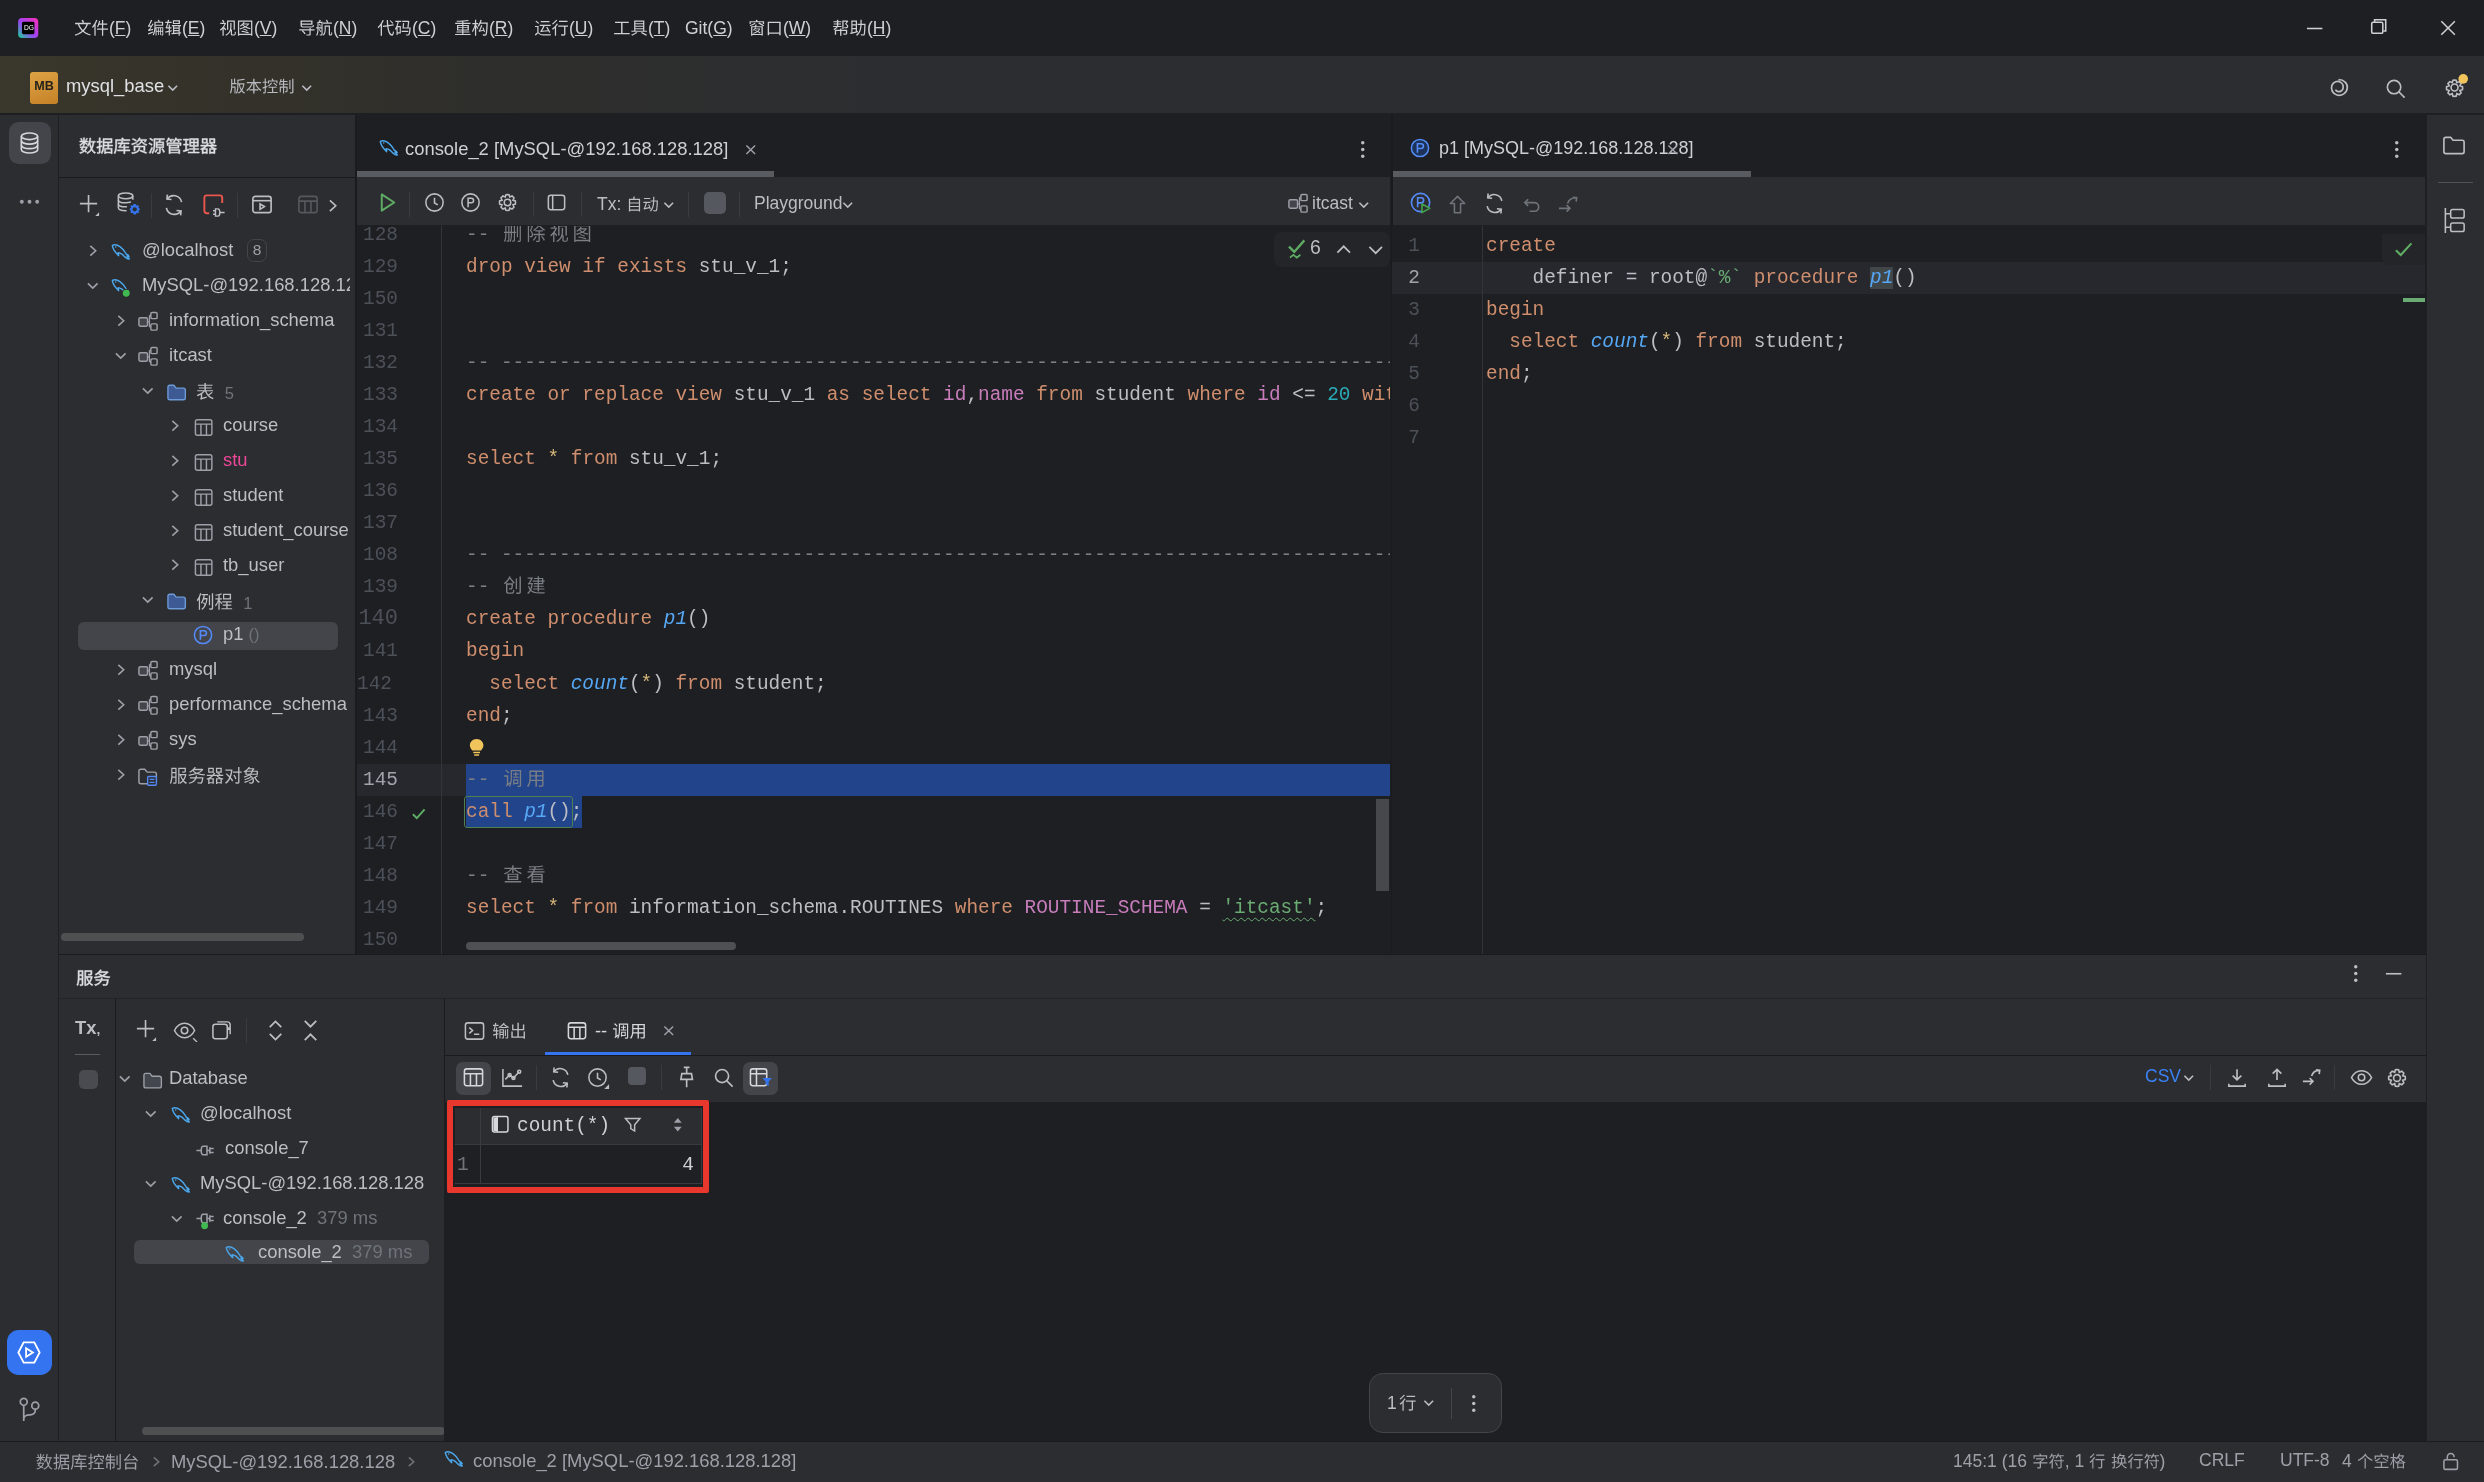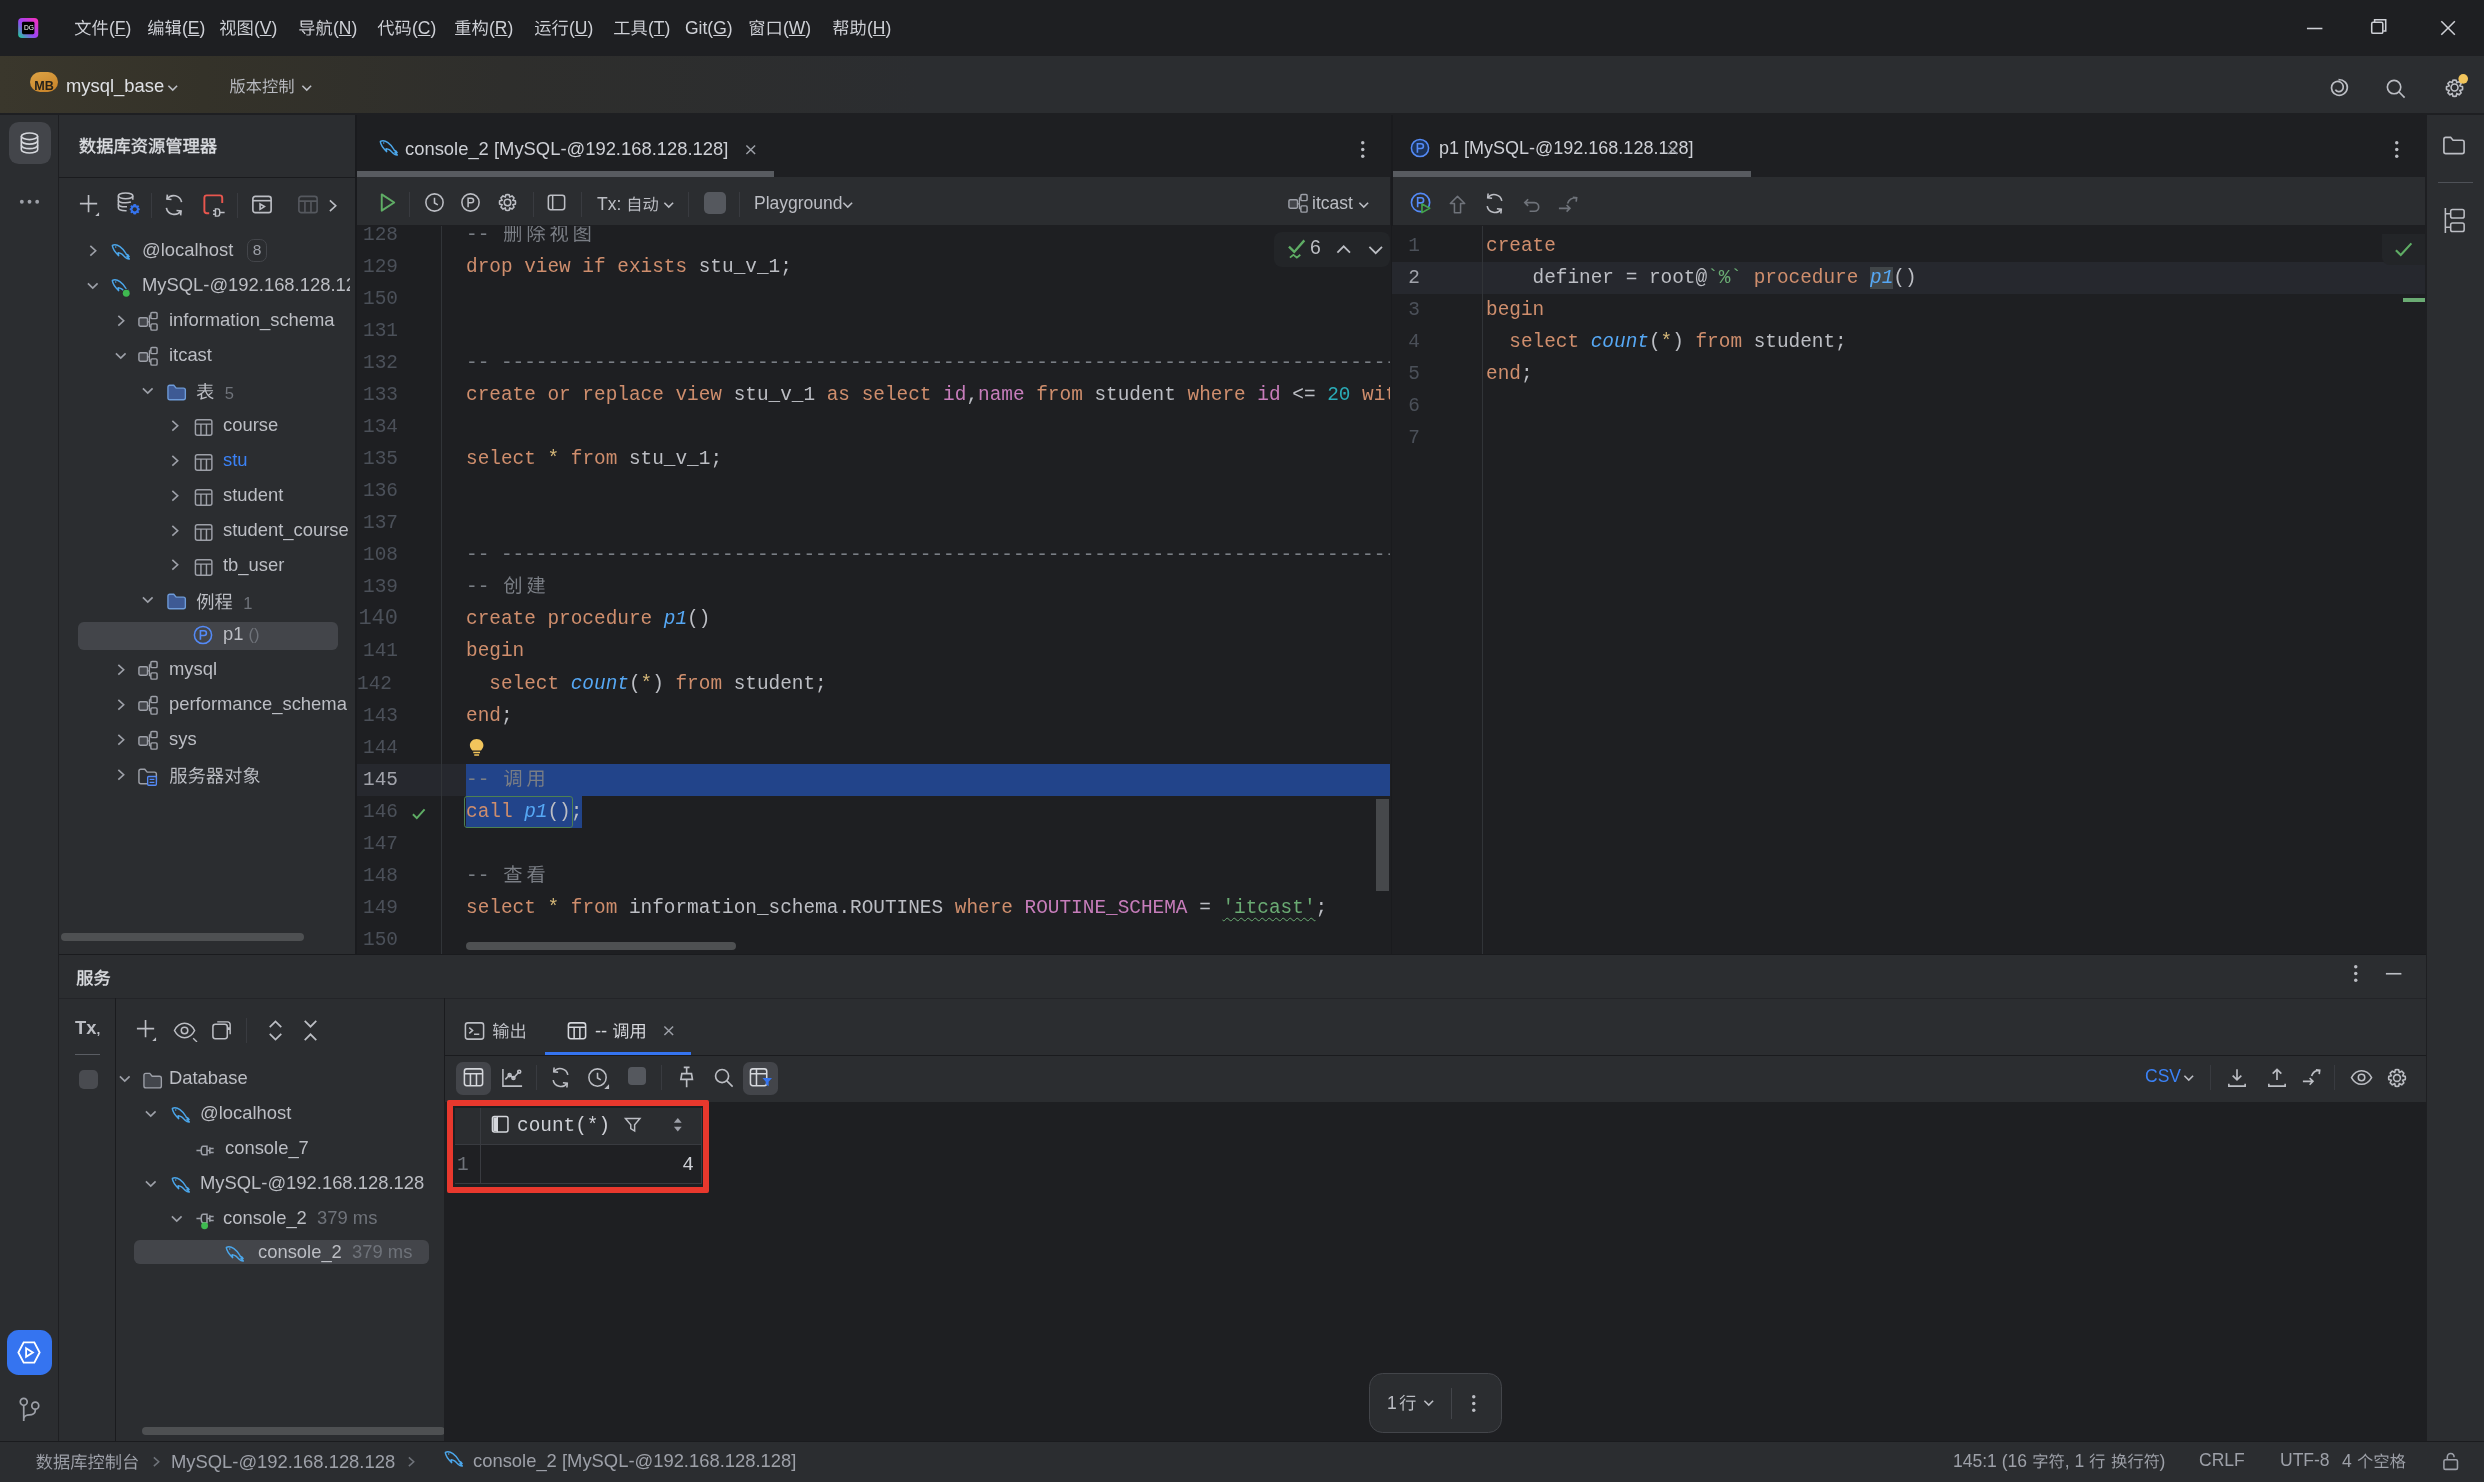--- a/index.html
+++ b/index.html
@@ -52,21 +52,21 @@
 <div class="abs" style="left:832px;top:15.5px;width:87px;height:25px;font-size:17.5px;white-space:nowrap;line-height:25px"><svg width="35" height="24" viewBox="0 0 36 25" style="overflow:visible;vertical-align:-6px;margin-left:0px">
       <path fill="#ced0d6" d="M4.9 4.0L4.9 5.4L1.2 5.4L1.2 6.5L4.9 6.5L4.9 7.8L1.6 7.8L1.6 8.9L4.9 8.9L4.9 9.3C4.9 9.6 4.9 9.9 4.8 10.3L0.9 10.3L0.9 11.4L4.3 11.4C3.7 12.2 2.8 13.0 1.2 13.5C1.5 13.7 2.0 14.2 2.2 14.5C4.2 13.7 5.2 12.5 5.8 11.4L9.7 11.4L9.7 10.3L6.2 10.3C6.3 9.9 6.3 9.6 6.3 9.3L6.3 8.9L9.2 8.9L9.2 7.8L6.3 7.8L6.3 6.5L9.6 6.5L9.6 5.4L6.3 5.4L6.3 4.0ZM10.5 4.7L10.5 13.6L11.8 13.6L11.8 5.9L14.9 5.9C14.4 6.7 13.8 7.6 13.2 8.4C14.8 9.2 15.4 10.0 15.4 10.7C15.4 11.1 15.3 11.3 14.9 11.5C14.7 11.5 14.5 11.6 14.2 11.6C13.7 11.6 13.0 11.6 12.2 11.6C12.5 11.9 12.6 12.3 12.7 12.7C13.4 12.8 14.1 12.7 14.8 12.7C15.1 12.7 15.5 12.5 15.8 12.4C16.4 12.1 16.7 11.6 16.7 10.8C16.7 10.0 16.2 9.1 14.7 8.2C15.4 7.3 16.2 6.2 16.9 5.2L15.9 4.7L15.7 4.7ZM2.7 14.4L2.7 19.5L4.1 19.5L4.1 15.6L8.2 15.6L8.2 20.5L9.6 20.5L9.6 15.6L14.2 15.6L14.2 18.0C14.2 18.3 14.1 18.3 13.8 18.4C13.5 18.4 12.5 18.4 11.3 18.3C11.5 18.7 11.7 19.2 11.8 19.5C13.3 19.5 14.3 19.5 14.8 19.3C15.4 19.1 15.6 18.7 15.6 18.1L15.6 14.4L9.6 14.4L9.6 12.9L8.2 12.9L8.2 14.4ZM29.4 4.0C29.4 5.3 29.4 6.7 29.4 8.0L26.4 8.0L26.4 9.3L29.3 9.3C29.1 13.7 28.1 17.4 24.7 19.5C25.0 19.8 25.5 20.2 25.7 20.6C29.3 18.1 30.3 14.1 30.6 9.3L33.4 9.3C33.2 15.9 33.1 18.3 32.6 18.9C32.4 19.1 32.2 19.2 31.9 19.2C31.5 19.2 30.6 19.1 29.6 19.1C29.8 19.4 30.0 20.0 30.0 20.4C30.9 20.4 31.9 20.4 32.5 20.4C33.0 20.3 33.4 20.2 33.8 19.7C34.4 18.9 34.5 16.3 34.7 8.7C34.7 8.6 34.7 8.0 34.7 8.0L30.7 8.0C30.7 6.7 30.7 5.3 30.7 4.0ZM18.6 17.4L18.9 18.8C21.0 18.3 24.0 17.6 26.9 16.9L26.8 15.7L25.8 15.9L25.8 4.8L19.9 4.8L19.9 17.1ZM21.1 16.9L21.1 13.8L24.5 13.8L24.5 16.2ZM21.1 9.9L24.5 9.9L24.5 12.6L21.1 12.6ZM21.1 8.7L21.1 6.1L24.5 6.1L24.5 8.7Z"></path>
     </svg><span style="color:#ced0d6">(<span style="text-decoration:underline">H</span>)</span></div>
 <svg class="ic" style="left:2300px;top:13.6px" width="184" height="29" viewBox="0 0 190 30" fill="none" stroke="#ced0d6" stroke-width="1.6">
 <path d="M7 15 H23"></path>
 <rect x="74" y="8.5" width="11.5" height="11.5" rx="1.5"></rect>
     <path d="M77 8.5 V6 h11.5 v11.5 h-2.5"></path>
 <path d="M146 7.5 L160 21.5 M160 7.5 L146 21.5"></path>
   </svg>
 <div class="abs" style="left:0px;top:56px;width:2484px;height:58px;background:linear-gradient(90deg,#3a372c 0px,#343229 204px,#2e2e2c 505px,#2b2d30 922px);border-bottom:1px solid #1e1f22"></div>
-<div class="abs" style="left:30px;top:72px;width:28px;height:20px;background:linear-gradient(160deg,#dda345,#c68127);border-radius:12px;color:#26221a;font-weight:bold;font-size:12.6px;text-align:center;line-height:28px">MB</div>
+<div class="abs" style="left:30px;top:72px;width:28px;height:32px;background:linear-gradient(160deg,#dda345,#c68127);border-radius:3px;color:#26221a;font-weight:bold;font-size:12.6px;text-align:center;line-height:28px">MB</div>
 <div class="abs" style="left:66px;top:75px;width:116px;height:23px;color:#dfe1e5;font-size:18.4px">mysql_base</div>
 <svg class="ic" style="left:165px;top:80px" width="15.5" height="15.5" viewBox="0 0 16 16" fill="none" stroke="#bcbec4" stroke-width="1.6">
     <path d="M3.5 6 L8 10.5 L12.5 6"></path>
   </svg>
 <div class="abs" style="left:229px;top:75px;width:87px;height:23px;"><svg width="66" height="23" viewBox="0 0 68 24" style="overflow:visible;vertical-align:-5.6px;margin-left:0px">
       <path fill="#b8bac0" d="M1.8 4.1L1.8 10.8C1.8 13.4 1.6 16.5 0.5 18.6C0.8 18.8 1.2 19.2 1.4 19.4C2.4 17.7 2.8 15.5 2.9 13.2L5.3 13.2L5.3 19.4L6.4 19.4L6.4 12.1L2.9 12.1L3.0 10.8L3.0 9.6L7.5 9.6L7.5 8.4L6.0 8.4L6.0 3.7L4.8 3.7L4.8 8.4L3.0 8.4L3.0 4.1ZM14.5 9.9C14.1 11.8 13.5 13.5 12.6 14.8C11.8 13.4 11.2 11.7 10.8 9.9ZM8.2 4.9L8.2 10.8C8.2 13.3 8.1 16.5 6.7 18.8C7.1 18.9 7.5 19.2 7.8 19.5C9.2 17.0 9.4 13.6 9.4 10.8L9.4 9.9L9.8 9.9C10.2 12.2 10.9 14.2 11.9 15.8C11.0 17.0 9.9 17.8 8.7 18.4C9.0 18.6 9.3 19.1 9.5 19.4C10.7 18.8 11.7 18.0 12.6 16.9C13.4 18.0 14.4 18.8 15.5 19.4C15.7 19.1 16.1 18.6 16.4 18.4C15.2 17.8 14.2 17.0 13.4 15.9C14.6 14.1 15.4 11.8 15.8 8.9L15.1 8.7L14.9 8.7L9.4 8.7L9.4 5.9C11.8 5.7 14.3 5.4 16.1 5.0L15.3 3.9C13.6 4.3 10.7 4.7 8.2 4.9ZM24.8 3.8L24.8 7.3L18.1 7.3L18.1 8.6L23.2 8.6C22.0 11.5 19.9 14.3 17.6 15.6C17.9 15.9 18.4 16.4 18.6 16.7C21.0 15.0 23.2 12.0 24.5 8.6L24.8 8.6L24.8 14.9L20.8 14.9L20.8 16.2L24.8 16.2L24.8 19.4L26.2 19.4L26.2 16.2L30.1 16.2L30.1 14.9L26.2 14.9L26.2 8.6L26.4 8.6C27.7 12.0 29.9 15.0 32.4 16.6C32.6 16.3 33.1 15.8 33.4 15.5C31.0 14.2 28.9 11.5 27.7 8.6L32.9 8.6L32.9 7.3L26.2 7.3L26.2 3.8ZM45.8 8.6C46.9 9.6 48.3 11.0 49.0 11.7L49.9 10.9C49.1 10.1 47.7 8.8 46.6 7.9ZM43.5 7.9C42.7 9.1 41.5 10.2 40.3 11.0C40.5 11.2 40.9 11.7 41.1 11.9C42.3 11.0 43.7 9.7 44.6 8.3ZM36.8 3.7L36.8 7.0L34.7 7.0L34.7 8.2L36.8 8.2L36.8 12.3C35.9 12.6 35.2 12.8 34.5 13.0L34.8 14.3L36.8 13.6L36.8 17.7C36.8 18.0 36.7 18.1 36.5 18.1C36.3 18.1 35.6 18.1 34.9 18.1C35.1 18.4 35.2 18.9 35.3 19.2C36.3 19.2 37.0 19.2 37.4 19.0C37.8 18.8 38.0 18.4 38.0 17.7L38.0 13.2L39.8 12.5L39.6 11.3L38.0 11.9L38.0 8.2L39.7 8.2L39.7 7.0L38.0 7.0L38.0 3.7ZM39.6 17.7L39.6 18.8L50.4 18.8L50.4 17.7L45.7 17.7L45.7 13.4L49.2 13.4L49.2 12.3L41.0 12.3L41.0 13.4L44.4 13.4L44.4 17.7ZM44.0 4.0C44.2 4.6 44.5 5.2 44.7 5.8L40.2 5.8L40.2 8.8L41.4 8.8L41.4 6.9L49.0 6.9L49.0 8.6L50.2 8.6L50.2 5.8L46.1 5.8C45.9 5.2 45.5 4.4 45.2 3.7ZM62.5 5.3L62.5 14.7L63.7 14.7L63.7 5.3ZM65.5 3.9L65.5 17.6C65.5 17.9 65.4 18.0 65.2 18.0C64.9 18.0 63.9 18.0 62.9 18.0C63.1 18.4 63.3 19.0 63.3 19.3C64.6 19.3 65.5 19.3 66.0 19.1C66.6 18.8 66.8 18.5 66.8 17.6L66.8 3.9ZM53.4 4.1C53.1 5.8 52.5 7.5 51.7 8.6C52.0 8.8 52.6 9.0 52.8 9.1C53.1 8.6 53.4 8.0 53.7 7.4L55.9 7.4L55.9 9.1L51.8 9.1L51.8 10.3L55.9 10.3L55.9 12.1L52.5 12.1L52.5 18.0L53.7 18.0L53.7 13.2L55.9 13.2L55.9 19.4L57.1 19.4L57.1 13.2L59.5 13.2L59.5 16.7C59.5 16.9 59.4 16.9 59.3 16.9C59.1 16.9 58.5 16.9 57.8 16.9C58.0 17.2 58.1 17.7 58.2 18.0C59.1 18.0 59.8 18.0 60.1 17.8C60.6 17.6 60.7 17.3 60.7 16.7L60.7 12.1L57.1 12.1L57.1 10.3L61.3 10.3L61.3 9.1L57.1 9.1L57.1 7.4L60.6 7.4L60.6 6.2L57.1 6.2L57.1 3.8L55.9 3.8L55.9 6.2L54.1 6.2C54.3 5.6 54.5 5.0 54.6 4.4Z"></path>
     </svg></div>
 <svg class="ic" style="left:299px;top:80px" width="15.5" height="15.5" viewBox="0 0 16 16" fill="none" stroke="#bcbec4" stroke-width="1.6">
     <path d="M3.5 6 L8 10.5 L12.5 6"></path>
   </svg>
@@ -211,21 +211,21 @@
     <path d="M2.5 7.5 H19.5 M8.2 7.5 V19 M13.9 7.5 V19"></path>
   </svg>
 <div class="abs" style="left:223px;top:414px;width:126px;height:25px;font-size:18.4px;white-space:nowrap;overflow:hidden"><span style="color:#bcbec4">course</span></div>
 <svg class="ic" style="left:167px;top:453px" width="15.5" height="15.5" viewBox="0 0 16 16" fill="none" stroke="#9da0a8" stroke-width="1.7">
     <path d="M5.5 3 L11 8 L5.5 13"></path>
   </svg>
 <svg class="ic" style="left:193px;top:451px" width="21.3" height="23" viewBox="0 0 22 22" fill="none" stroke="#9da0a8" stroke-width="1.5">
 <rect x="2.5" y="3" width="17" height="16" rx="2"></rect>
     <path d="M2.5 7.5 H19.5 M8.2 7.5 V19 M13.9 7.5 V19"></path>
   </svg>
-<div class="abs" style="left:223px;top:449px;width:126px;height:25px;font-size:18.4px;white-space:nowrap;overflow:hidden"><span style="color:#3b82f6">stu</span></div>
+<div class="abs" style="left:223px;top:449px;width:126px;height:25px;font-size:18.4px;white-space:nowrap;overflow:hidden"><span style="color:#ec4899">stu</span></div>
 <svg class="ic" style="left:167px;top:488px" width="15.5" height="15.5" viewBox="0 0 16 16" fill="none" stroke="#9da0a8" stroke-width="1.7">
     <path d="M5.5 3 L11 8 L5.5 13"></path>
   </svg>
 <svg class="ic" style="left:193px;top:486px" width="21.3" height="23" viewBox="0 0 22 22" fill="none" stroke="#9da0a8" stroke-width="1.5">
 <rect x="2.5" y="3" width="17" height="16" rx="2"></rect>
     <path d="M2.5 7.5 H19.5 M8.2 7.5 V19 M13.9 7.5 V19"></path>
   </svg>
 <div class="abs" style="left:223px;top:484px;width:126px;height:25px;font-size:18.4px;white-space:nowrap;overflow:hidden"><span style="color:#bcbec4">student</span></div>
 <svg class="ic" style="left:167px;top:523px" width="15.5" height="15.5" viewBox="0 0 16 16" fill="none" stroke="#9da0a8" stroke-width="1.7">
     <path d="M5.5 3 L11 8 L5.5 13"></path>

